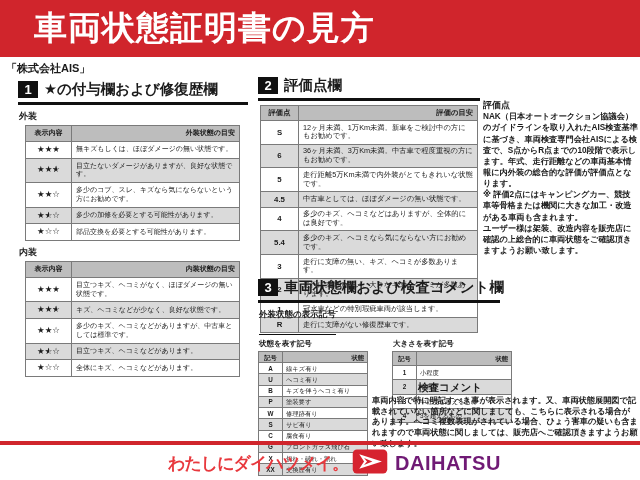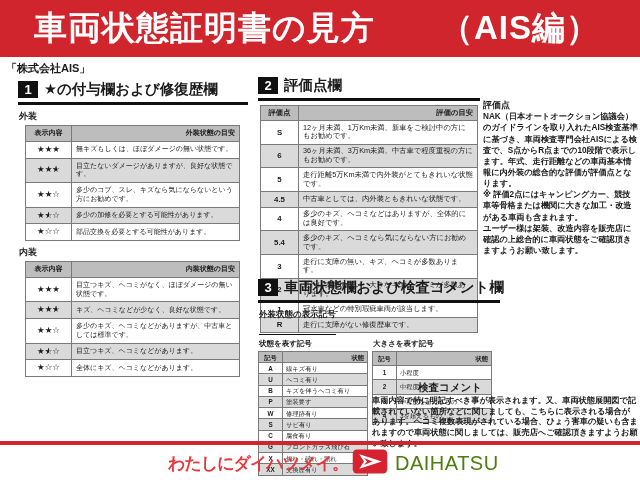--- a/index.html
+++ b/index.html
@@ -49,49 +49,48 @@
 
   
   .notes{position:absolute;left:483px;top:99px;width:155px;font-size:8.2px;font-weight:600;line-height:1.36;}
   .notes-h{font-size:9px;font-weight:bold;}
   .notes p{margin:0;}
   .caution{margin-top:11px;}
 
   
   .subtitle{display:inline-block;font-size:8.5px;font-weight:bold;border-bottom:1px solid #101010;
             margin:5px 0 0 1px;padding-bottom:13px;}
-  .symrow{display:flex;gap:4px;margin-top:2px;}
+  .symrow{display:flex;gap:24px;margin-top:2px;}
   .sym-label{font-size:7.5px;font-weight:bold;margin:2px 0 2px 1px;}
   .stbl{width:110px;}
   .stbl th,.stbl td{padding:1.5px 3px;font-size:6.3px;line-height:1.15;}
   .stbl .c1{width:24px;}
   .ztbl{width:120px;}
   .ztbl th,.ztbl td{padding:3px 3px;font-size:6.3px;line-height:1.15;}
   .ztbl .c1{width:24px;}
   .stbl td:first-child,.ztbl td:first-child{font-weight:bold;}
 
   .comment{position:absolute;left:372px;top:381px;width:266px;}
   .comment-h{font-size:10.5px;font-weight:bold;margin-bottom:1px;margin-left:46px;}
   .comment-b{font-size:8.2px;font-weight:600;line-height:1.3;}
 
   
   .redline{position:absolute;left:0;top:441px;width:640px;height:4px;background:#d0252c;}
   .slogan{position:absolute;left:168px;top:452px;font-size:17px;font-weight:bold;color:#e8383d;
           letter-spacing:-1px;white-space:nowrap;}
   .brand{position:absolute;left:352px;top:449px;display:flex;align-items:center;gap:7px;}
-  .brand-text{font-size:20px;font-weight:normal;color:#4d7c0f;letter-spacing:0.5px;}
+  .brand-text{font-size:20px;font-weight:bold;color:#701a75;letter-spacing:0.5px;}
 </style>
 </head>
 <body>
 
 <div class="page">
 
   <header class="banner">
     <span>車両状態証明書の見方</span>
-    <span>（AIS編）</span>
   </header>
 
   <div class="company">「株式会社AIS」</div>
 
   <section class="sec sec1">
     <div class="sec-head">
       <span class="badge">1</span>
       <span class="sec-title">★の付与欄および修復歴欄</span>
     </div>
     <div class="tbl-label">外装</div>
@@ -190,21 +189,21 @@
           <tr>
             <td>6</td>
             <td>36ヶ月未満、3万Km未満。中古車で程度重視の方にもお勧めです。</td>
           </tr>
           <tr>
             <td>5</td>
             <td>走行距離5万Km未満で内外装がとてもきれいな状態です。</td>
           </tr>
           <tr>
             <td>4.5</td>
-            <td>中古車としては、内外装ともきれいな状態です。</td>
+            <td>中古車としては、ほぼダメージの無い状態です。</td>
           </tr>
           <tr>
             <td>4</td>
             <td>多少のキズ、ヘコミなどはありますが、全体的には良好です。</td>
           </tr>
           <tr>
             <td>5.4</td>
             <td>多少のキズ、ヘコミなら気にならない方にお勧めです。</td>
           </tr>
           <tr>

